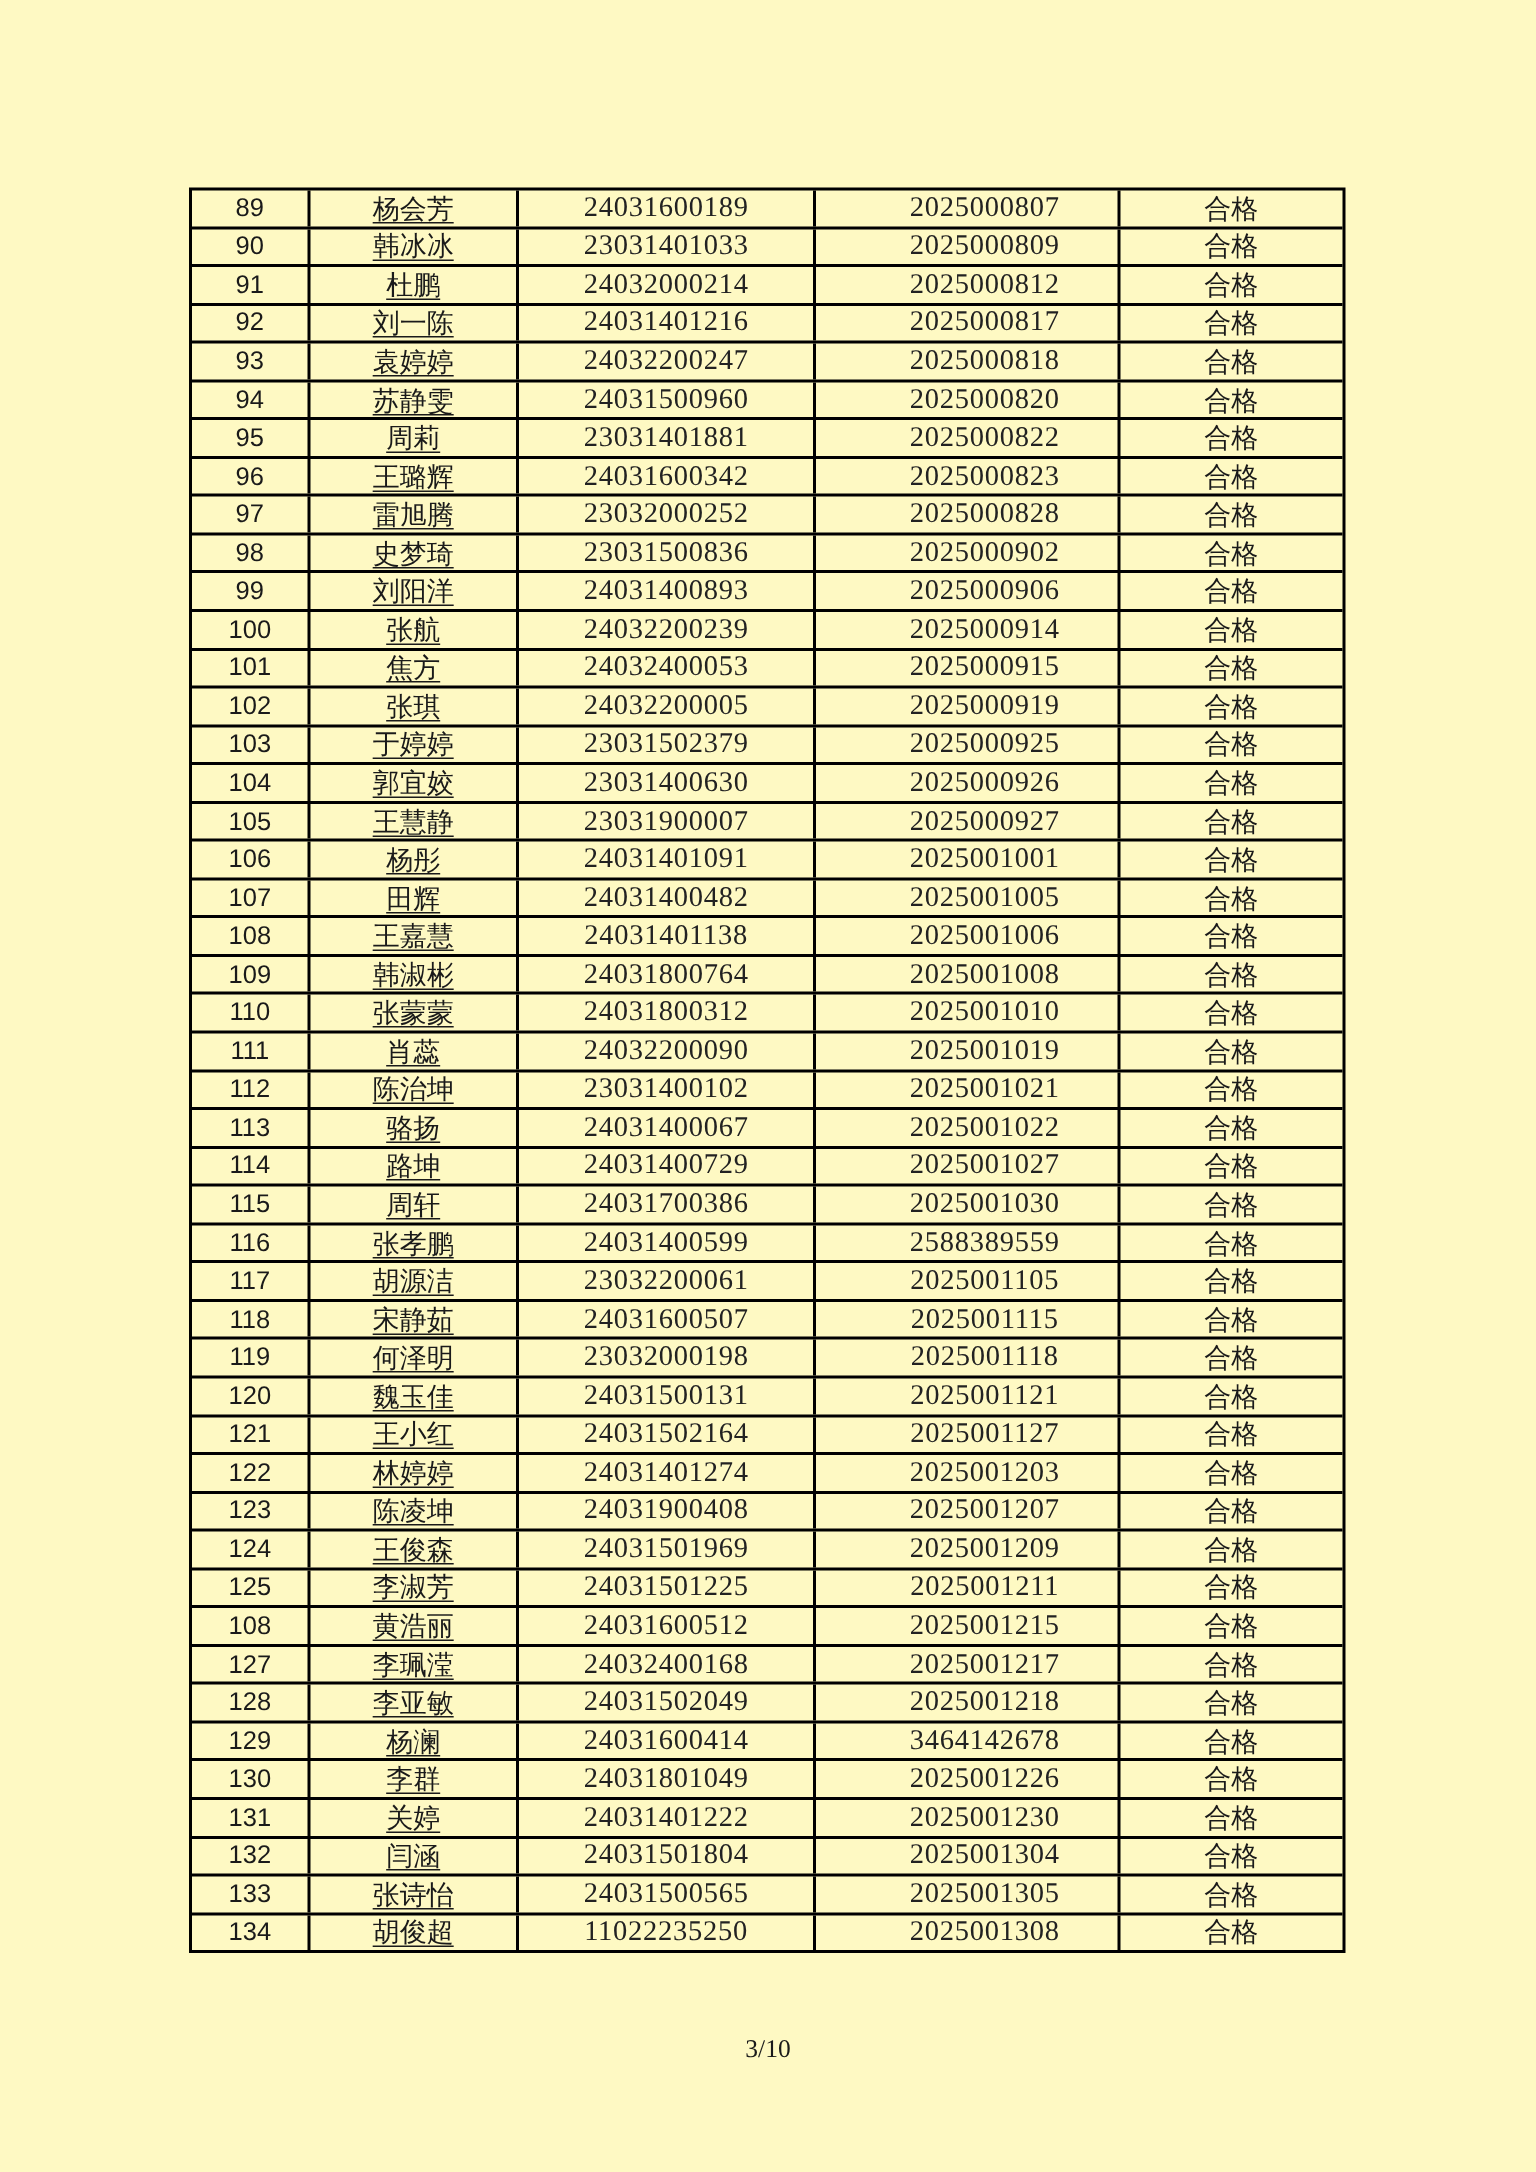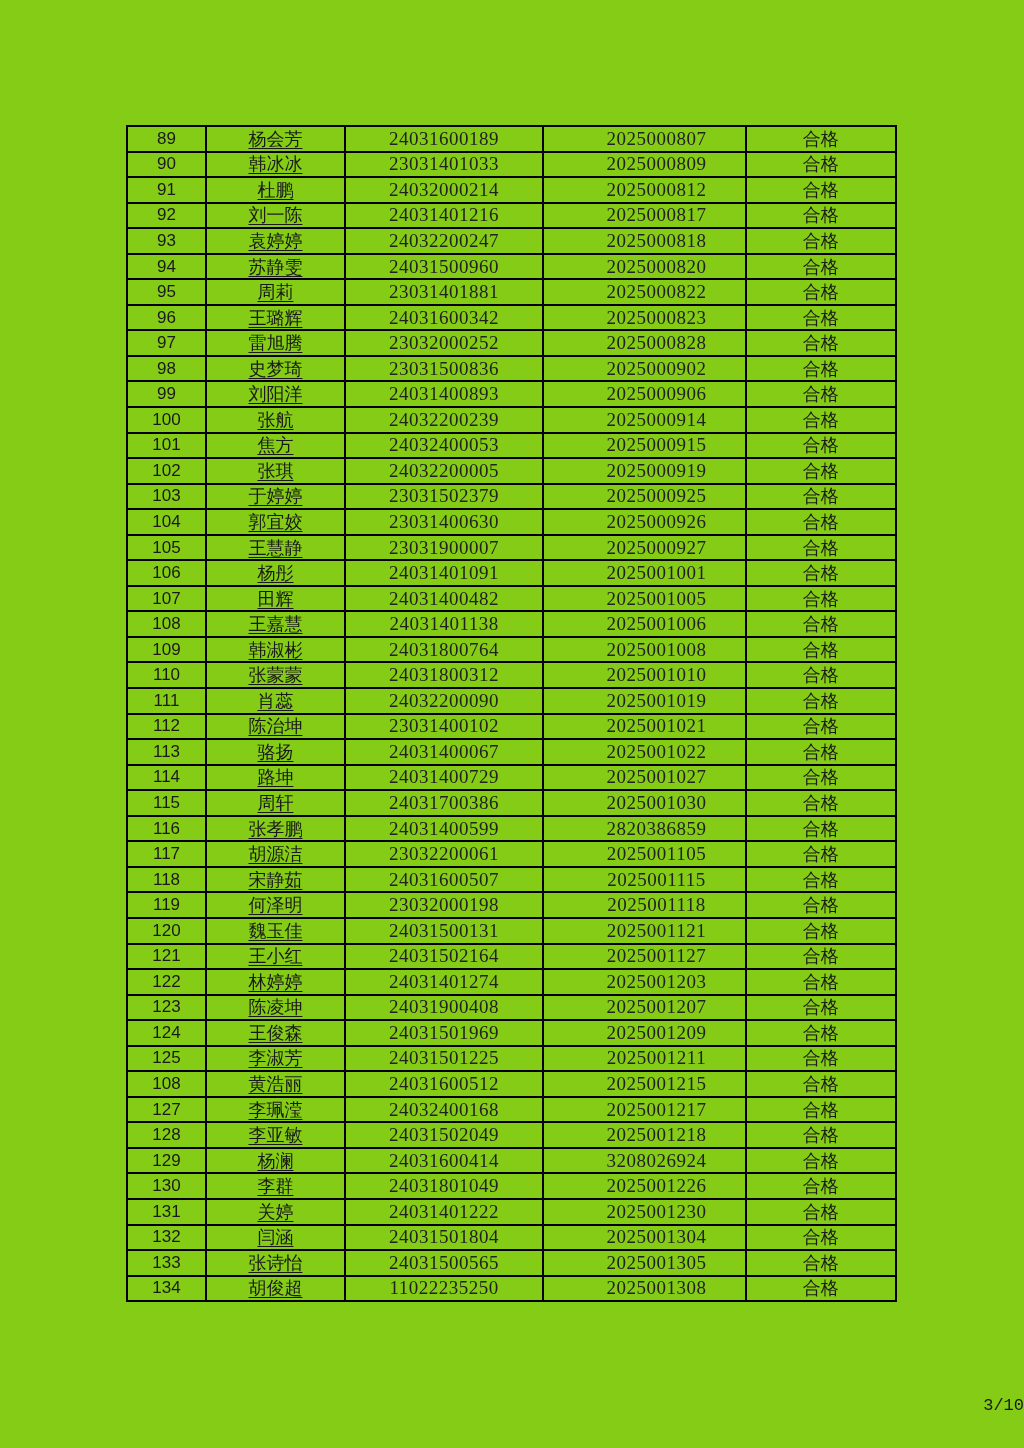--- a/index.html
+++ b/index.html
@@ -4,21 +4,21 @@
 <style>
   html, body {
     margin: 0;
     padding: 0;
     background: #ffffff;
   }
   .sheet {
     position: relative;
     width: 1024px;
     height: 1448px;
-    background: #84cc16;
+    background: #fef9c3;
     overflow: hidden;
   }
   .results-table {
     position: absolute;
     left: 126px;
     top: 125px;
     width: 771px;
     height: 1177px;
     box-sizing: border-box;
     border: 2px solid #000000;
@@ -77,23 +77,23 @@
   }
   .c-result {
     width: 154px;
     font-family: "Liberation Serif", serif;
     font-size: 18px;
   }
   .page-number {
     position: absolute;
     left: 0;
     right: 0;
-    top: 1396px;
-    text-align: right;
-    font-family: Liberation Mono, monospace;
+    top: 1356px;
+    text-align: center;
+    font-family: Liberation Serif, serif;
     font-size: 17px;
     color: #1a1a1a;
   }
 </style>
 </head>
 <body>
 
 <div class="sheet">
 
   <div class="results-table">
@@ -284,21 +284,21 @@
         <div class="t-cell c-idx">115</div>
         <div class="t-cell c-name">周轩</div>
         <div class="t-cell c-exam">24031700386</div>
         <div class="t-cell c-cert">2025001030</div>
         <div class="t-cell c-result">合格</div>
       </div>
       <div class="t-row">
         <div class="t-cell c-idx">116</div>
         <div class="t-cell c-name">张孝鹏</div>
         <div class="t-cell c-exam">24031400599</div>
-        <div class="t-cell c-cert">2820386859</div>
+        <div class="t-cell c-cert">2588389559</div>
         <div class="t-cell c-result">合格</div>
       </div>
       <div class="t-row">
         <div class="t-cell c-idx">117</div>
         <div class="t-cell c-name">胡源洁</div>
         <div class="t-cell c-exam">23032200061</div>
         <div class="t-cell c-cert">2025001105</div>
         <div class="t-cell c-result">合格</div>
       </div>
       <div class="t-row">
@@ -375,21 +375,21 @@
         <div class="t-cell c-idx">128</div>
         <div class="t-cell c-name">李亚敏</div>
         <div class="t-cell c-exam">24031502049</div>
         <div class="t-cell c-cert">2025001218</div>
         <div class="t-cell c-result">合格</div>
       </div>
       <div class="t-row">
         <div class="t-cell c-idx">129</div>
         <div class="t-cell c-name">杨澜</div>
         <div class="t-cell c-exam">24031600414</div>
-        <div class="t-cell c-cert">3208026924</div>
+        <div class="t-cell c-cert">3464142678</div>
         <div class="t-cell c-result">合格</div>
       </div>
       <div class="t-row">
         <div class="t-cell c-idx">130</div>
         <div class="t-cell c-name">李群</div>
         <div class="t-cell c-exam">24031801049</div>
         <div class="t-cell c-cert">2025001226</div>
         <div class="t-cell c-result">合格</div>
       </div>
       <div class="t-row">

